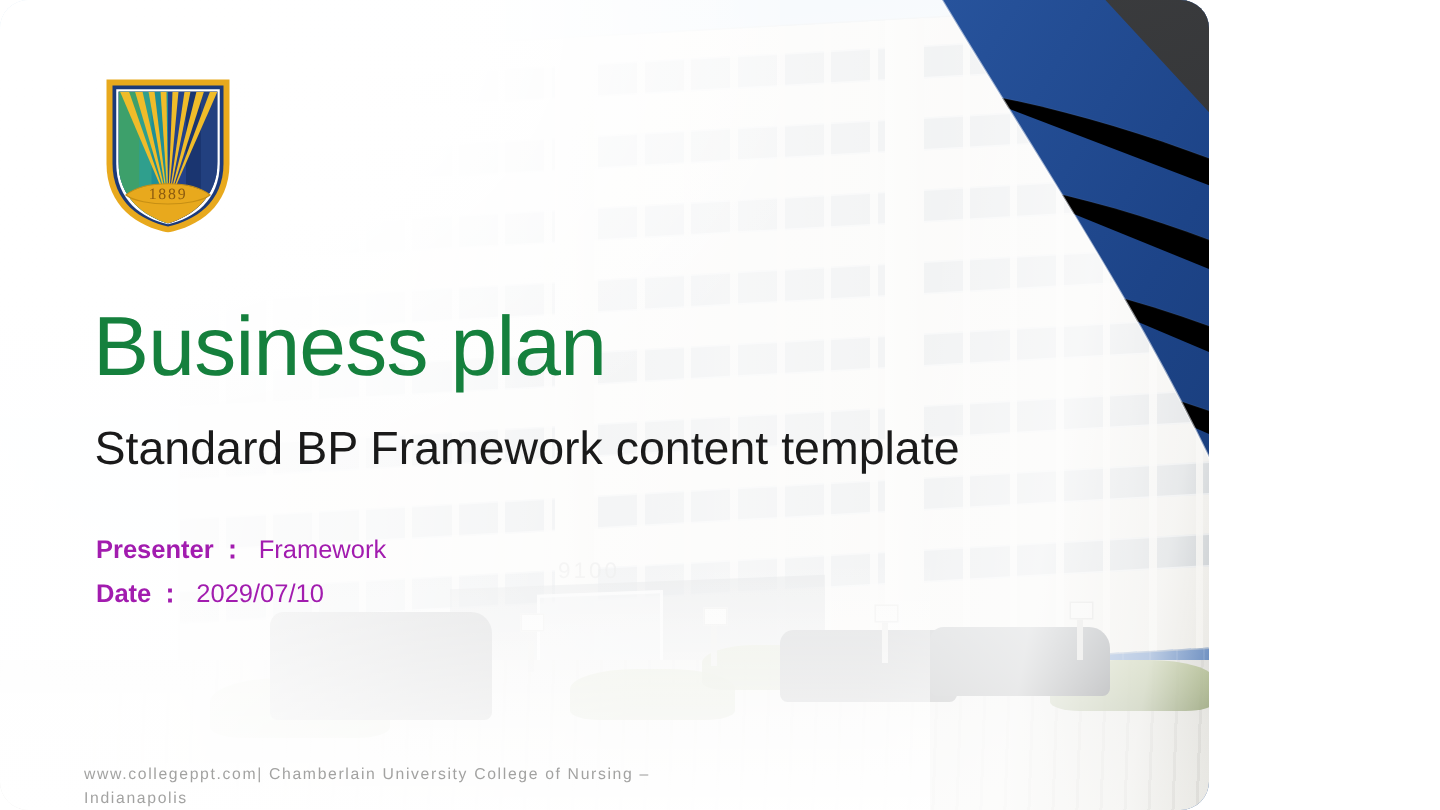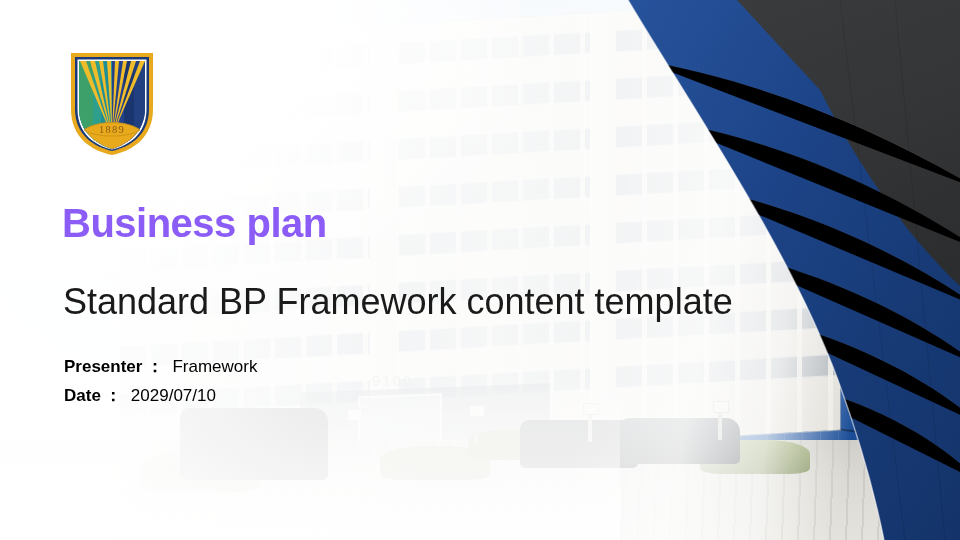--- a/index.html
+++ b/index.html
@@ -7,24 +7,25 @@
     margin: 0;
     padding: 0;
     background: #ffffff;
   }
   body {
     font-family: "Liberation Sans", sans-serif;
   }
 
   #slide {
     position: relative;
-    width: 960px;
+    width: 806px;
     height: 540px;
     overflow: hidden;
     background: #ffffff;
+    border-radius: 19px;
   }
 
   
   .photo-layer {
     position: absolute;
     inset: 0;
     overflow: hidden;
   }
 
   
@@ -244,43 +245,43 @@
     top: 50px;
     width: 88px;
     height: 105px;
   }
 
   
   .title {
     position: absolute;
     left: 62px;
     top: 203px;
-    font-size: 40px;
+    font-size: 56px;
     line-height: 1;
-    font-weight: bold;
-    color: #8b5cf6;
+    font-weight: normal;
+    color: #15803d;
     letter-spacing: -0.5px;
     white-space: nowrap;
   }
   .subtitle {
     position: absolute;
     left: 63px;
     top: 280px;
-    font-size: 36px;
+    font-size: 31px;
     line-height: 1.2;
     font-weight: normal;
     color: #1a1a1a;
     white-space: nowrap;
   }
   .meta {
     position: absolute;
     left: 64px;
     top: 355px;
     font-size: 17px;
-    color: #000000;
+    color: #a21caf;
   }
   .meta-row {
     display: flex;
     align-items: baseline;
     margin-bottom: 6px;
     white-space: nowrap;
   }
   .meta-label {
     font-weight: bold;
     margin-right: 4px;
@@ -467,14 +468,15 @@
       <span class="meta-colon">：</span>
       <span class="meta-value">Framework</span>
     </div>
     <div class="meta-row">
       <span class="meta-label">Date</span>
       <span class="meta-colon">：</span>
       <span class="meta-value">2029/07/10</span>
     </div>
   </div>
 
+  <div class="footer">www.collegeppt.com| Chamberlain University College of Nursing – Indianapolis</div>
 
 </div>
 
 </body></html>

